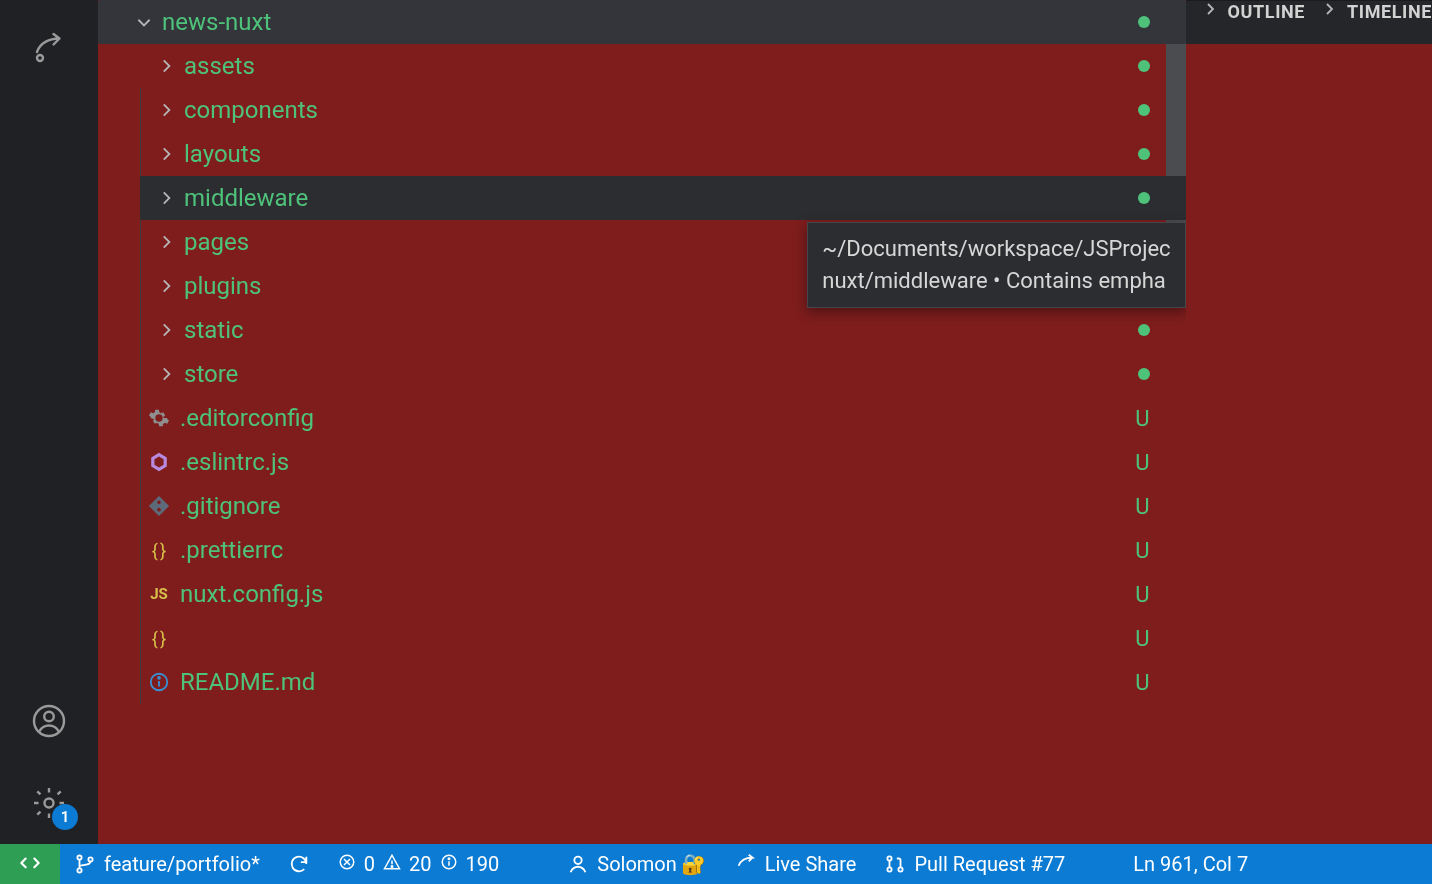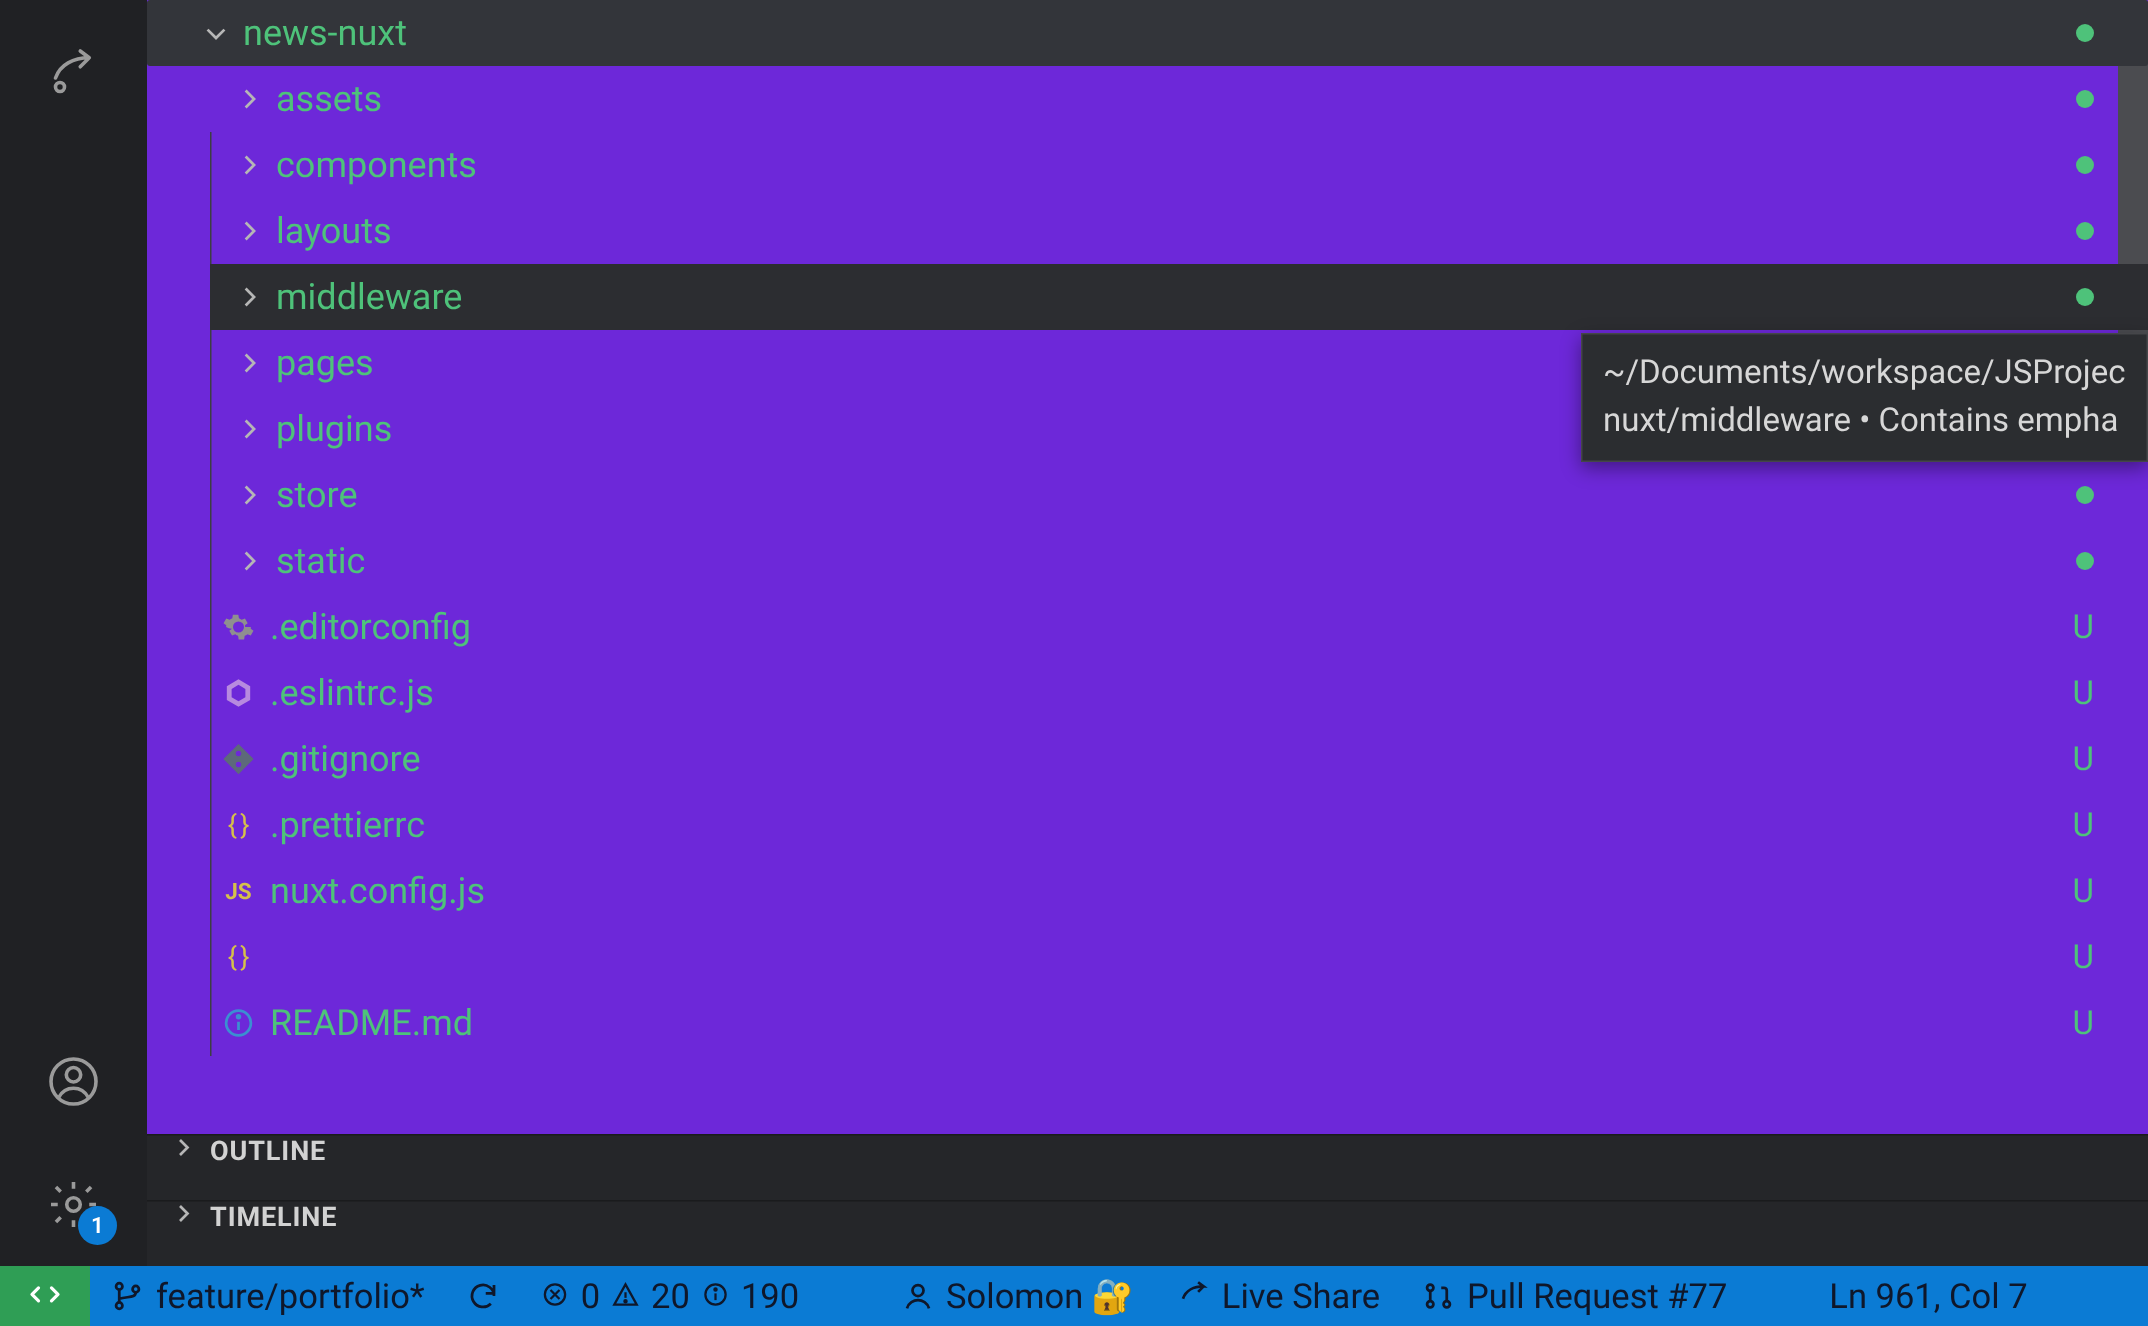--- a/index.html
+++ b/index.html
@@ -69,23 +69,22 @@
     height: 26px;
     display: flex;
     align-items: center;
     justify-content: center;
     transform: translate(16px, 14px);
   }
 
   
   .sidebar {
     flex: 1;
-    background: #6d28d9;
-    display: flex;
-    flex-direction: column;
+    background: #7f1d1d;
+    display: flex;
     position: relative;
     min-width: 0;
   }
   .explorer {
     flex: 1;
     overflow: hidden;
     position: relative;
   }
 
   .tree-row {
@@ -165,22 +164,22 @@
   }
   .section-header .twisty { margin-right: 8px; color:#b6b6b6; width:20px; display:inline-flex; align-items:center; justify-content:center;}
   .section-header .twisty svg{width:16px;height:16px;}
 
   
   .status-bar {
     height: 40px;
     background: #0b7bd4;
     display: flex;
     align-items: stretch;
-    color: #0f172a;
-    font-size: 23px;
+    color: #ffffff;
+    font-size: 20px;
     overflow: hidden;
     white-space: nowrap;
   }
   .status-bar .remote-indicator {
     width: 60px;
     background: #2f9e55;
     display: flex;
     align-items: center;
     justify-content: center;
   }
@@ -344,31 +343,31 @@
             <span class="label">plugins</span>
             <span class="status-dot"></span>
           </div>
           <div class="tree-row">
             <span class="indent" style="width:14px;"></span>
             <span class="twisty">
                 <svg viewBox="0 0 16 16" fill="none" stroke="currentColor" stroke-width="1.6">
                   <path d="M6 3l5 5-5 5"></path>
                 </svg>
               </span>
+            <span class="label">static</span>
+            <span class="status-dot"></span>
+          </div>
+          <div class="tree-row">
+            <span class="indent" style="width:14px;"></span>
+            <span class="twisty">
+                <svg viewBox="0 0 16 16" fill="none" stroke="currentColor" stroke-width="1.6">
+                  <path d="M6 3l5 5-5 5"></path>
+                </svg>
+              </span>
             <span class="label">store</span>
-            <span class="status-dot"></span>
-          </div>
-          <div class="tree-row">
-            <span class="indent" style="width:14px;"></span>
-            <span class="twisty">
-                <svg viewBox="0 0 16 16" fill="none" stroke="currentColor" stroke-width="1.6">
-                  <path d="M6 3l5 5-5 5"></path>
-                </svg>
-              </span>
-            <span class="label">static</span>
             <span class="status-dot"></span>
           </div>
 
           <div class="tree-row">
             <span class="indent" style="width:8px;"></span>
             <span class="file-icon ic-gear">
               <svg viewBox="0 0 24 24" fill="currentColor">
                   <path d="M12 8a4 4 0 100 8 4 4 0 000-8zm9 4a7 7 0 01-.1 1.2l2 1.6-2 3.4-2.4-1a7 7 0 01-2 1.2l-.4 2.6h-4l-.4-2.6a7 7 0 01-2-1.2l-2.4 1-2-3.4 2-1.6A7 7 0 013 12a7 7 0 01.1-1.2l-2-1.6 2-3.4 2.4 1a7 7 0 012-1.2L7.9 3h4l.4 2.6a7 7 0 012 1.2l2.4-1 2 3.4-2 1.6c.1.4.1.8.1 1.2z"></path>
                 </svg>
             </span>

